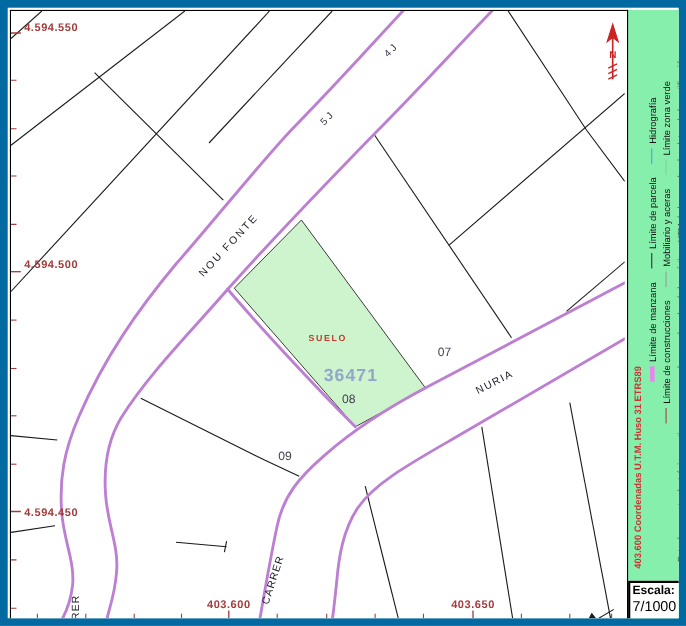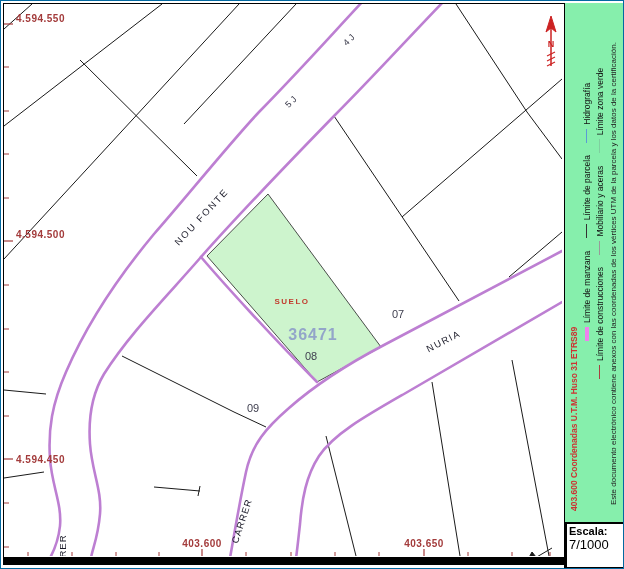--- a/index.html
+++ b/index.html
@@ -1,16 +1,16 @@
 <!DOCTYPE html>
 <html><head>
 <meta charset="utf-8">
 <style>
   html,body{margin:0;padding:0;background:#fff;font-family:"Liberation Sans",sans-serif;}
-  #page{position:relative;width:624px;height:569px;background:#fff;border:1px solid #0369a1;box-sizing:border-box;overflow:hidden;}
+  #page{position:relative;width:624px;height:569px;background:#fff;border:7px solid #0369a1;box-sizing:border-box;overflow:hidden;}
   #map-frame{position:absolute;left:2px;top:2px;width:560px;height:554px;border:1px solid #000;background:#fff;}
   #map-frame svg{display:block;}
   #bottom-bar{position:absolute;left:2px;top:556px;width:561px;height:8px;background:#000;}
   #sidebar{position:absolute;left:563px;top:2px;width:59px;height:565px;background:#86efac;border-left:1px solid #000;box-sizing:border-box;}
   .sb-rot{position:absolute;left:3px;top:0;width:516px;height:54px;transform:rotate(-90deg) translateX(-516px);transform-origin:0 0;}
   .sb-row{white-space:nowrap;height:13px;line-height:13px;font-size:8.5px;color:#111;}
   .sb-row.coords{color:#cc3333;font-weight:bold;padding-left:8px;}
   .sb-row.r1{padding-left:168px;}
   .sb-row.r2{padding-left:130px;}
   .sb-row.disc{font-size:8px;padding-left:14px;color:#222;}

